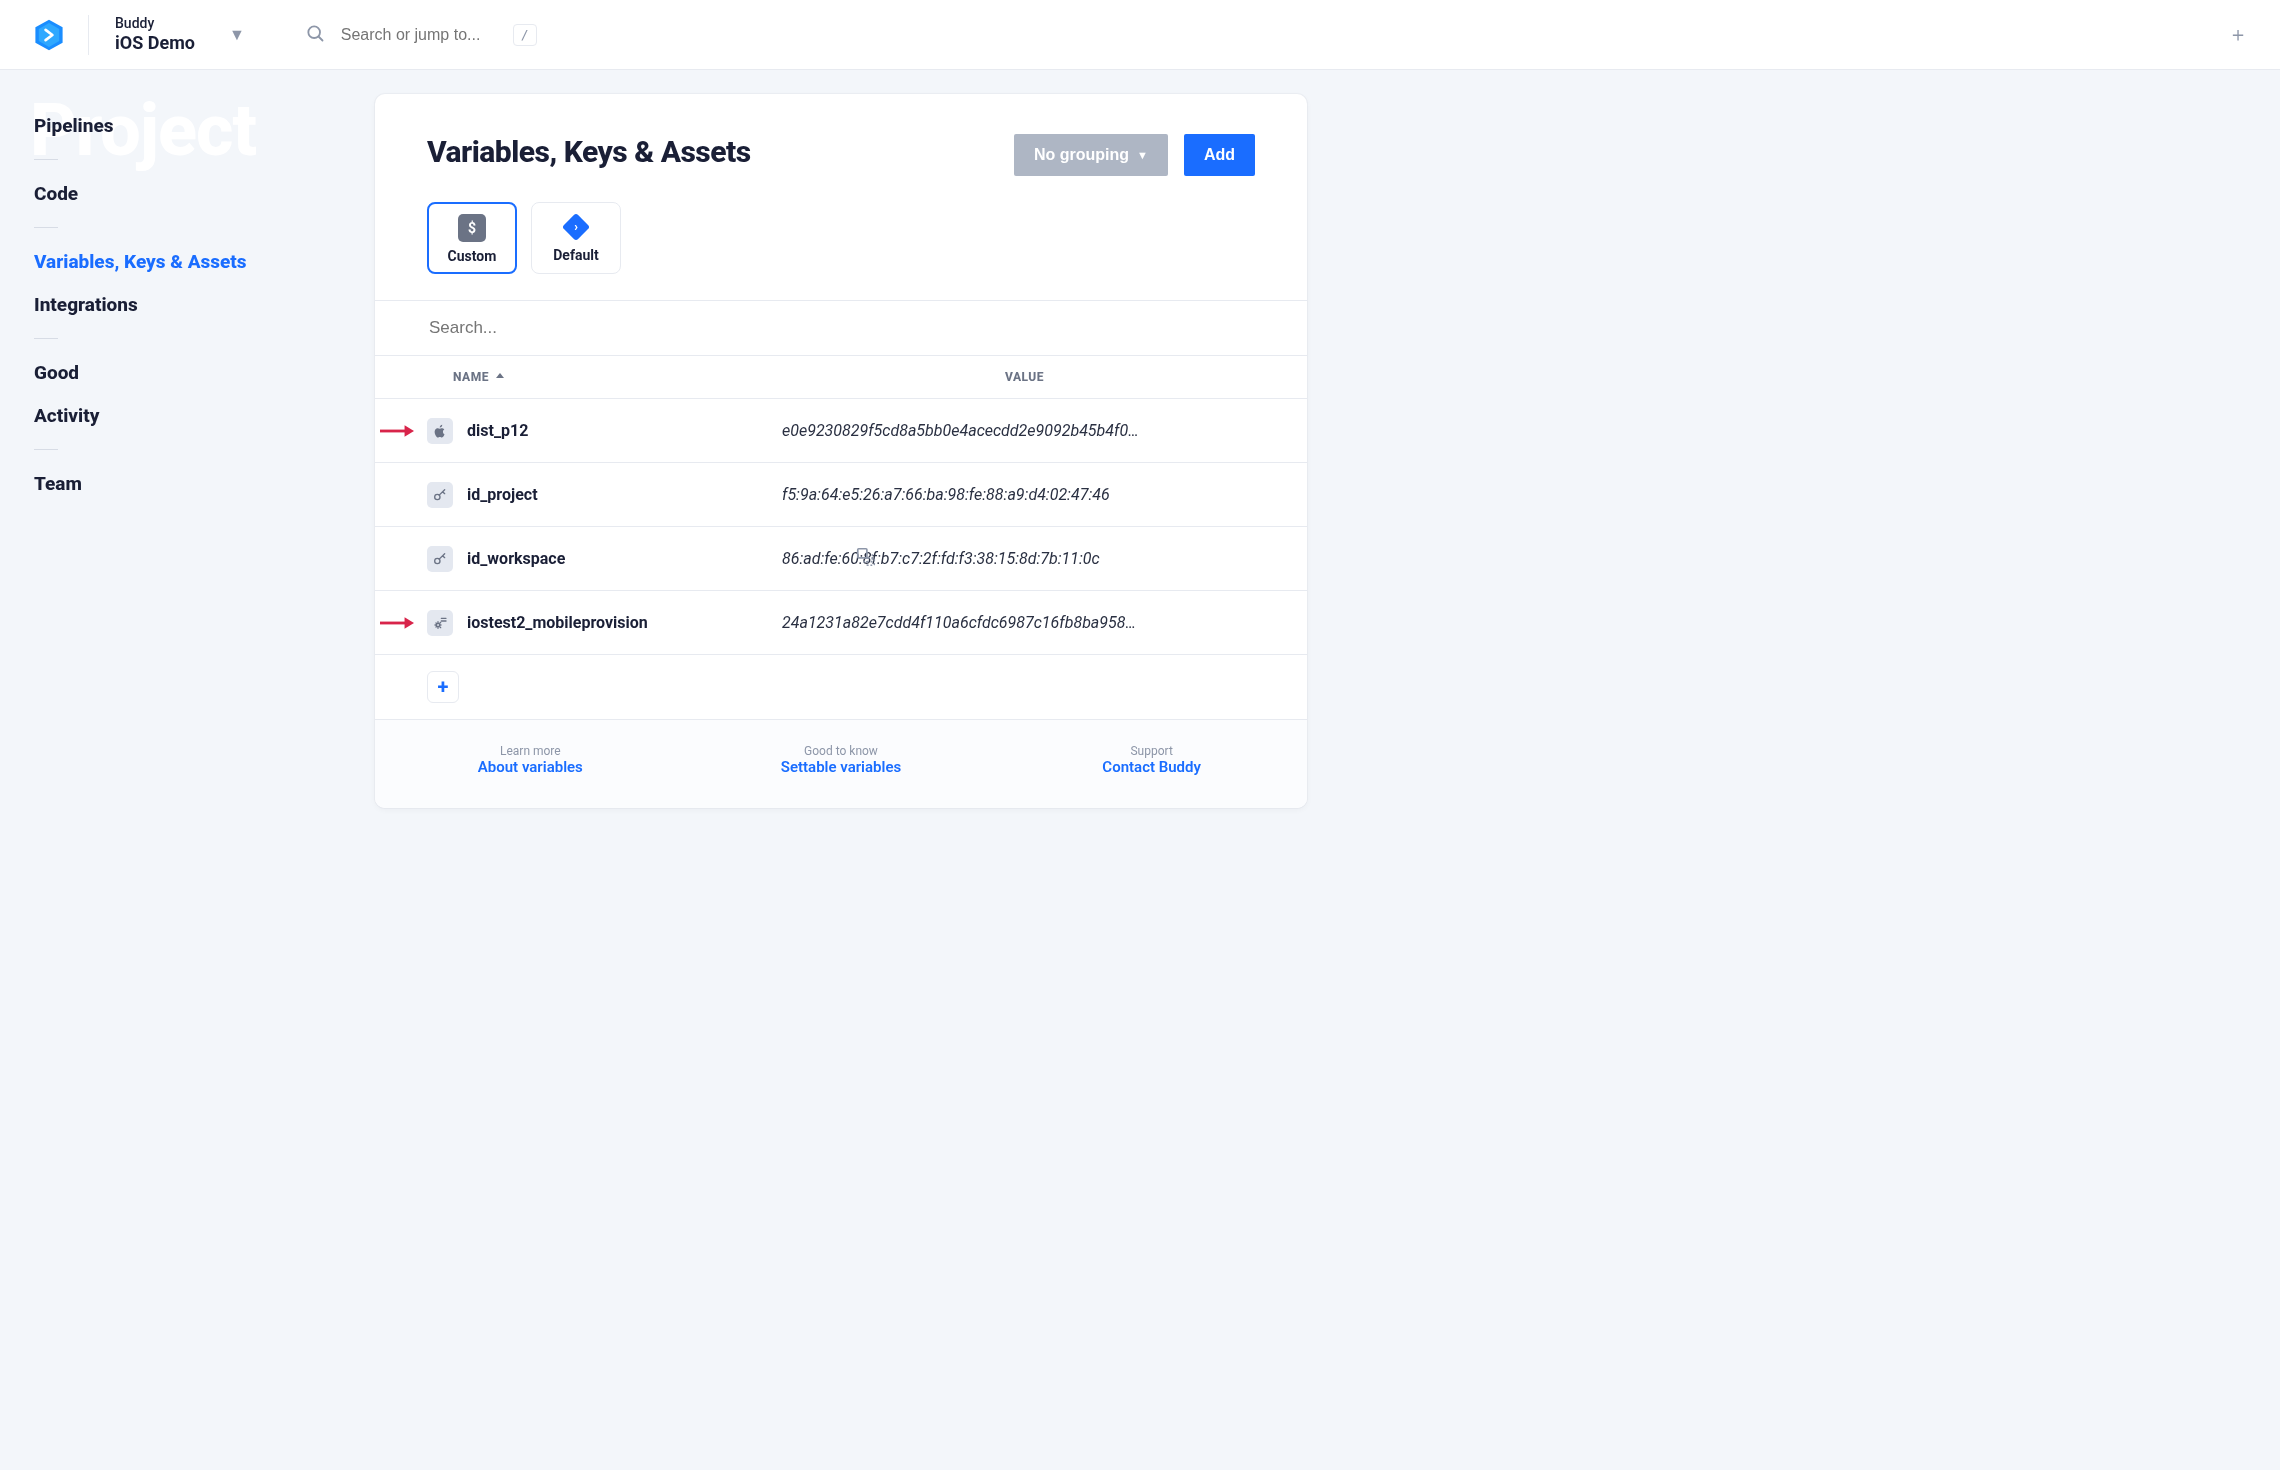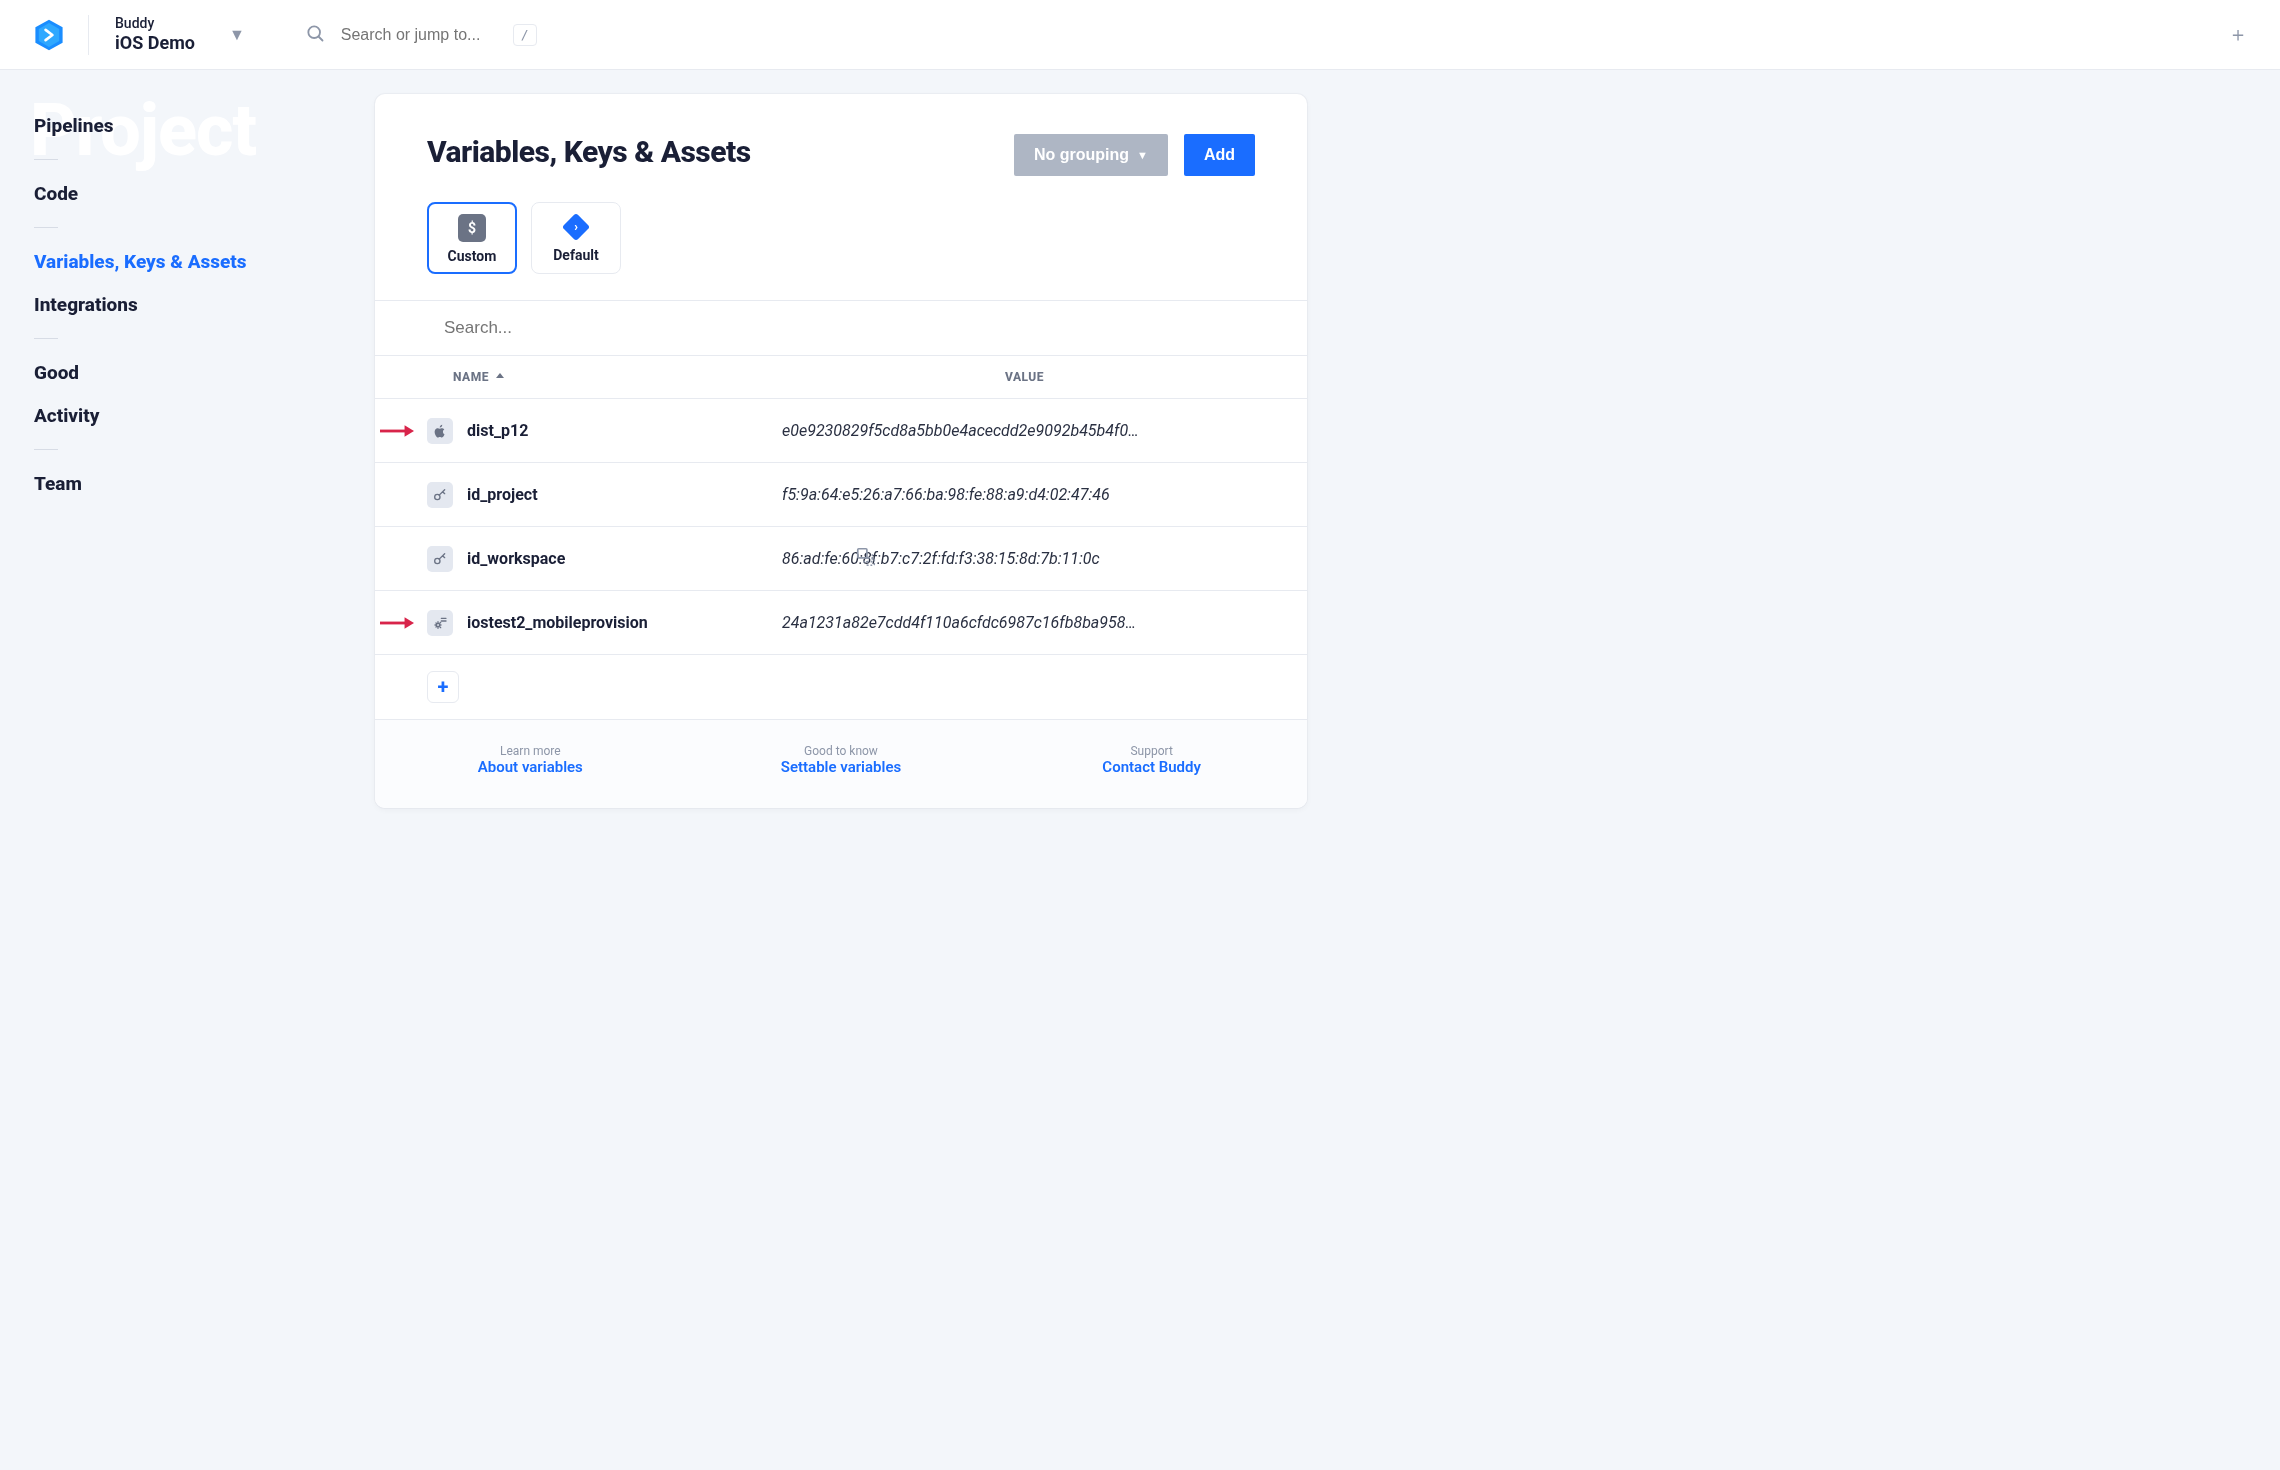--- a/index.html
+++ b/index.html
@@ -145,21 +145,21 @@
     position:relative;
   }
   .tile-blue span {
     position:absolute; inset:0; display:flex;align-items:center;justify-content:center;
     transform: rotate(-45deg); color:#fff; font-size:12px; font-weight:900;
   }
   .tab-default .tile-wrap { height:28px; display:flex;align-items:center;justify-content:center;}
 
   .card-hr { border:0; border-top:1px solid var(--border); margin:0; }
 
-  .search-row { padding: 16px 52px; margin-left: 15px; }
+  .search-row { padding: 16px 52px; }
   .var-search {
     width:100%; border:none; outline:none; font-size:17px; color: var(--muted);
   }
 
   
   .tbl-head {
     display:grid;
     grid-template-columns: 52px 355px 1fr 40px;
     padding: 14px 0;
     border-bottom:1px solid var(--border);

